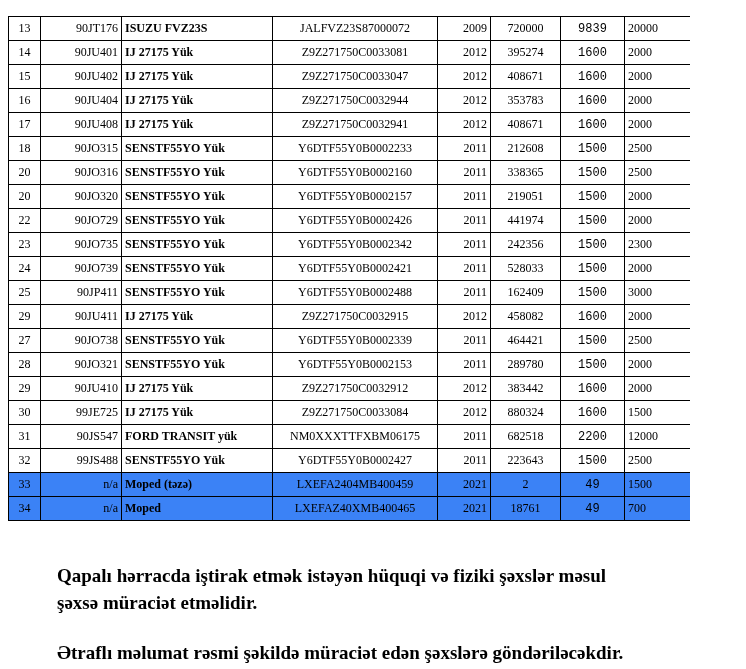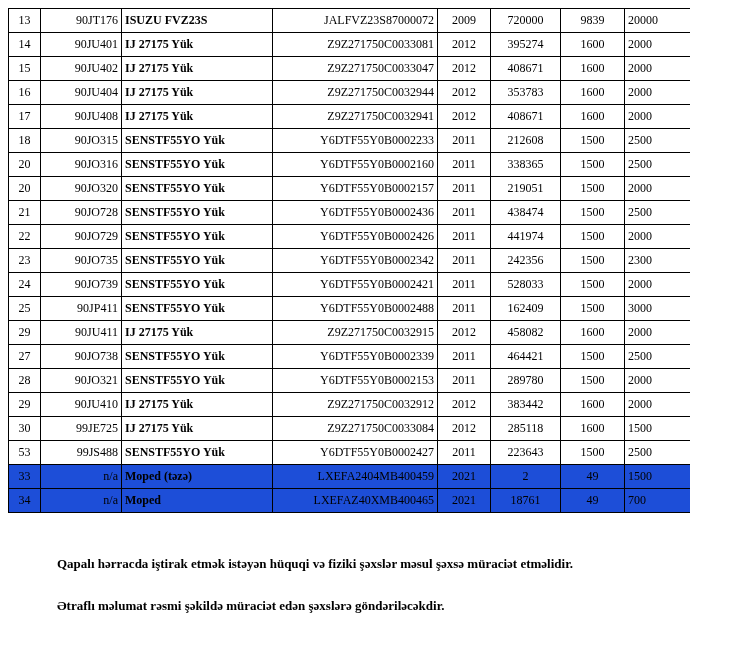--- a/index.html
+++ b/index.html
@@ -6,54 +6,54 @@
   html, body {
     margin: 0;
     padding: 0;
     background: #ffffff;
     font-family: "Liberation Serif", serif;
   }
   .page {
     width: 690px;
     height: 669px;
     background: #ffffff;
-    padding: 8px 8px 0 8px;
+    padding: 16px 8px 0 8px;
     overflow: hidden;
   }
   table.vehicle-table {
     border-collapse: collapse;
     table-layout: fixed;
     width: 730px;
   }
   table.vehicle-table td {
     border: 1px solid #000000;
     height: 24px;
     font-size: 12px;
     color: #000000;
     padding: 0 3px;
     white-space: nowrap;
     overflow: hidden;
     vertical-align: middle;
   }
   td.col-no      { text-align: center; }
   td.col-plate   { text-align: right; padding-left: 5px; }
   td.col-model   { text-align: left; padding-left: 5px; font-weight: bold; }
-  td.col-vin     { text-align: right; padding-left: 5px; }
-  td.col-year    { text-align: center; }
+  td.col-vin     { text-align: center; padding-left: 5px; }
+  td.col-year    { text-align: right; }
   td.col-mileage { text-align: center; }
-  td.col-engine  { text-align: center; }
+  td.col-engine  { text-align: center; font-family: Liberation Mono, monospace; }
   td.col-price   { text-align: left; }
-  tr.shaded td   { background: #1d4ed8; }
+  tr.shaded td   { background: #3b82f6; }
   .notes {
     margin: 42px 0 0 49px;
     width: 592px;
   }
   .note {
     margin: 0 0 24px 0;
-    font-size: 13px;
+    font-size: 19px;
     font-weight: bold;
     line-height: 1.4;
     color: #000000;
   }
 </style>
 </head>
 <body>
 
 <div class="page">
 
@@ -143,30 +143,20 @@
           <td class="col-no">20</td>
           <td class="col-plate">90JO320</td>
           <td class="col-model">SENSTF55YO Yük</td>
           <td class="col-vin">Y6DTF55Y0B0002157</td>
           <td class="col-year">2011</td>
           <td class="col-mileage">219051</td>
           <td class="col-engine">1500</td>
           <td class="col-price">2000</td>
         </tr>
         <tr>
-          <td class="col-no">21</td>
-          <td class="col-plate">90JO728</td>
-          <td class="col-model">SENSTF55YO Yük</td>
-          <td class="col-vin">Y6DTF55Y0B0002436</td>
-          <td class="col-year">2011</td>
-          <td class="col-mileage">438474</td>
-          <td class="col-engine">1500</td>
-          <td class="col-price">2500</td>
-        </tr>
-        <tr>
           <td class="col-no">22</td>
           <td class="col-plate">90JO729</td>
           <td class="col-model">SENSTF55YO Yük</td>
           <td class="col-vin">Y6DTF55Y0B0002426</td>
           <td class="col-year">2011</td>
           <td class="col-mileage">441974</td>
           <td class="col-engine">1500</td>
           <td class="col-price">2000</td>
         </tr>
         <tr>
@@ -238,26 +228,36 @@
           <td class="col-mileage">383442</td>
           <td class="col-engine">1600</td>
           <td class="col-price">2000</td>
         </tr>
         <tr>
           <td class="col-no">30</td>
           <td class="col-plate">99JE725</td>
           <td class="col-model">IJ 27175 Yük</td>
           <td class="col-vin">Z9Z271750C0033084</td>
           <td class="col-year">2012</td>
-          <td class="col-mileage">285118</td>
+          <td class="col-mileage">880324</td>
           <td class="col-engine">1600</td>
           <td class="col-price">1500</td>
         </tr>
         <tr>
-          <td class="col-no">53</td>
+          <td class="col-no">31</td>
+          <td class="col-plate">90JS547</td>
+          <td class="col-model">FORD TRANSIT yük</td>
+          <td class="col-vin">NM0XXXTTFXBM06175</td>
+          <td class="col-year">2011</td>
+          <td class="col-mileage">682518</td>
+          <td class="col-engine">2200</td>
+          <td class="col-price">12000</td>
+        </tr>
+        <tr>
+          <td class="col-no">32</td>
           <td class="col-plate">99JS488</td>
           <td class="col-model">SENSTF55YO Yük</td>
           <td class="col-vin">Y6DTF55Y0B0002427</td>
           <td class="col-year">2011</td>
           <td class="col-mileage">223643</td>
           <td class="col-engine">1500</td>
           <td class="col-price">2500</td>
         </tr>
         <tr class="shaded">
           <td class="col-no">33</td>

